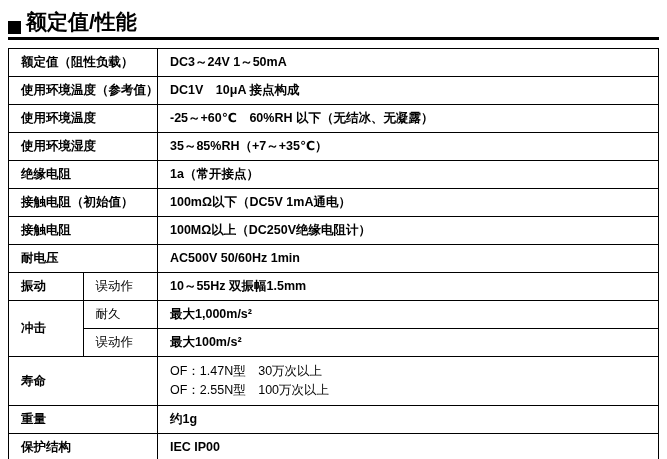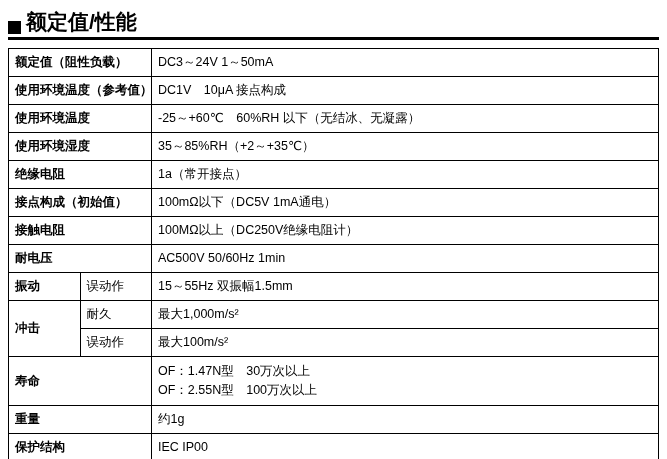--- a/index.html
+++ b/index.html
@@ -60,37 +60,37 @@
     position: absolute;
     left: 8px;
     top: 48px;
     width: 651px;
     border-collapse: collapse;
     table-layout: fixed;
     font-size: 12.5px;
   }
   .spec-table td {
     border: 1px solid #000000;
-    padding: 3px 6px 4px 6px;
+    padding: 3px 6px 4px 12px;
     vertical-align: middle;
     line-height: 16px;
     height: 20px;
   }
   td.label {
     width: 130px;
     font-weight: bold;
     white-space: nowrap;
   }
   td.sublabel {
     width: 64px;
     font-weight: normal;
     white-space: nowrap;
   }
   td.value {
-    font-weight: normal;
+    font-weight: bold;
   }
   td.value-multi {
     font-weight: normal;
     line-height: 19px;
     padding-top: 5px;
     padding-bottom: 5px;
     margin-top: 18px;
   }
   .vline {
     display: block;
@@ -118,42 +118,42 @@
       <tr>
         <td class="label" colspan="2">使用环境温度（参考值）</td>
         <td class="value">DC1V　10μA 接点构成</td>
       </tr>
       <tr>
         <td class="label" colspan="2">使用环境温度</td>
         <td class="value">-25～+60℃　60%RH 以下（无结冰、无凝露）</td>
       </tr>
       <tr>
         <td class="label" colspan="2">使用环境湿度</td>
-        <td class="value">35～85%RH（+2～+35℃）</td>
+        <td class="value">35～85%RH（+7～+35℃）</td>
       </tr>
       <tr>
         <td class="label" colspan="2">绝缘电阻</td>
         <td class="value">1a（常开接点）</td>
       </tr>
       <tr>
-        <td class="label" colspan="2">接点构成（初始值）</td>
+        <td class="label" colspan="2">接触电阻（初始值）</td>
         <td class="value">100mΩ以下（DC5V 1mA通电）</td>
       </tr>
       <tr>
         <td class="label" colspan="2">接触电阻</td>
         <td class="value">100MΩ以上（DC250V绝缘电阻计）</td>
       </tr>
       <tr>
         <td class="label" colspan="2">耐电压</td>
         <td class="value">AC500V 50/60Hz 1min</td>
       </tr>
       <tr>
         <td class="label">振动</td>
         <td class="sublabel">误动作</td>
-        <td class="value">15～55Hz 双振幅1.5mm</td>
+        <td class="value">10～55Hz 双振幅1.5mm</td>
       </tr>
       <tr>
         <td class="label" rowspan="2">冲击</td>
         <td class="sublabel">耐久</td>
         <td class="value">最大1,000m/s²</td>
       </tr>
       <tr>
         <td class="sublabel">误动作</td>
         <td class="value">最大100m/s²</td>
       </tr>

